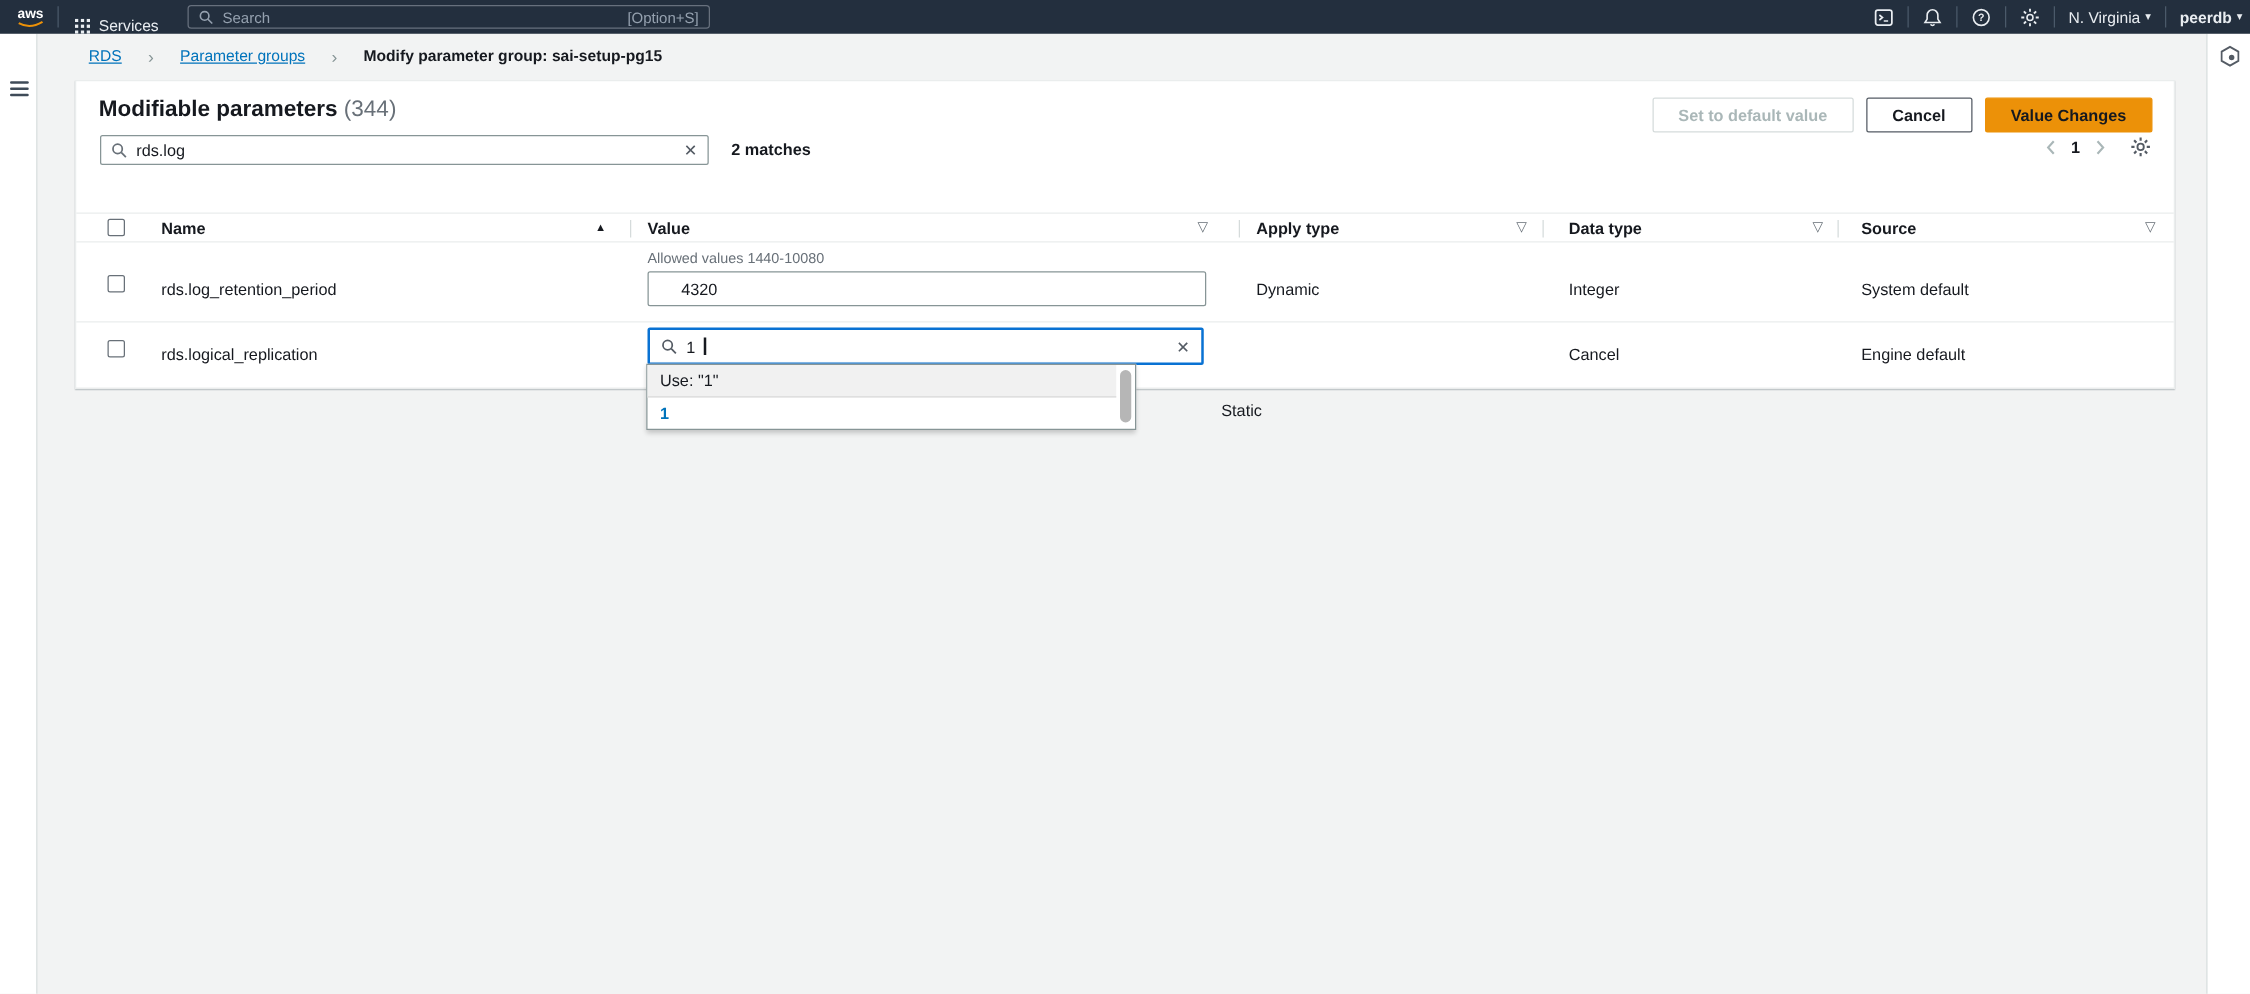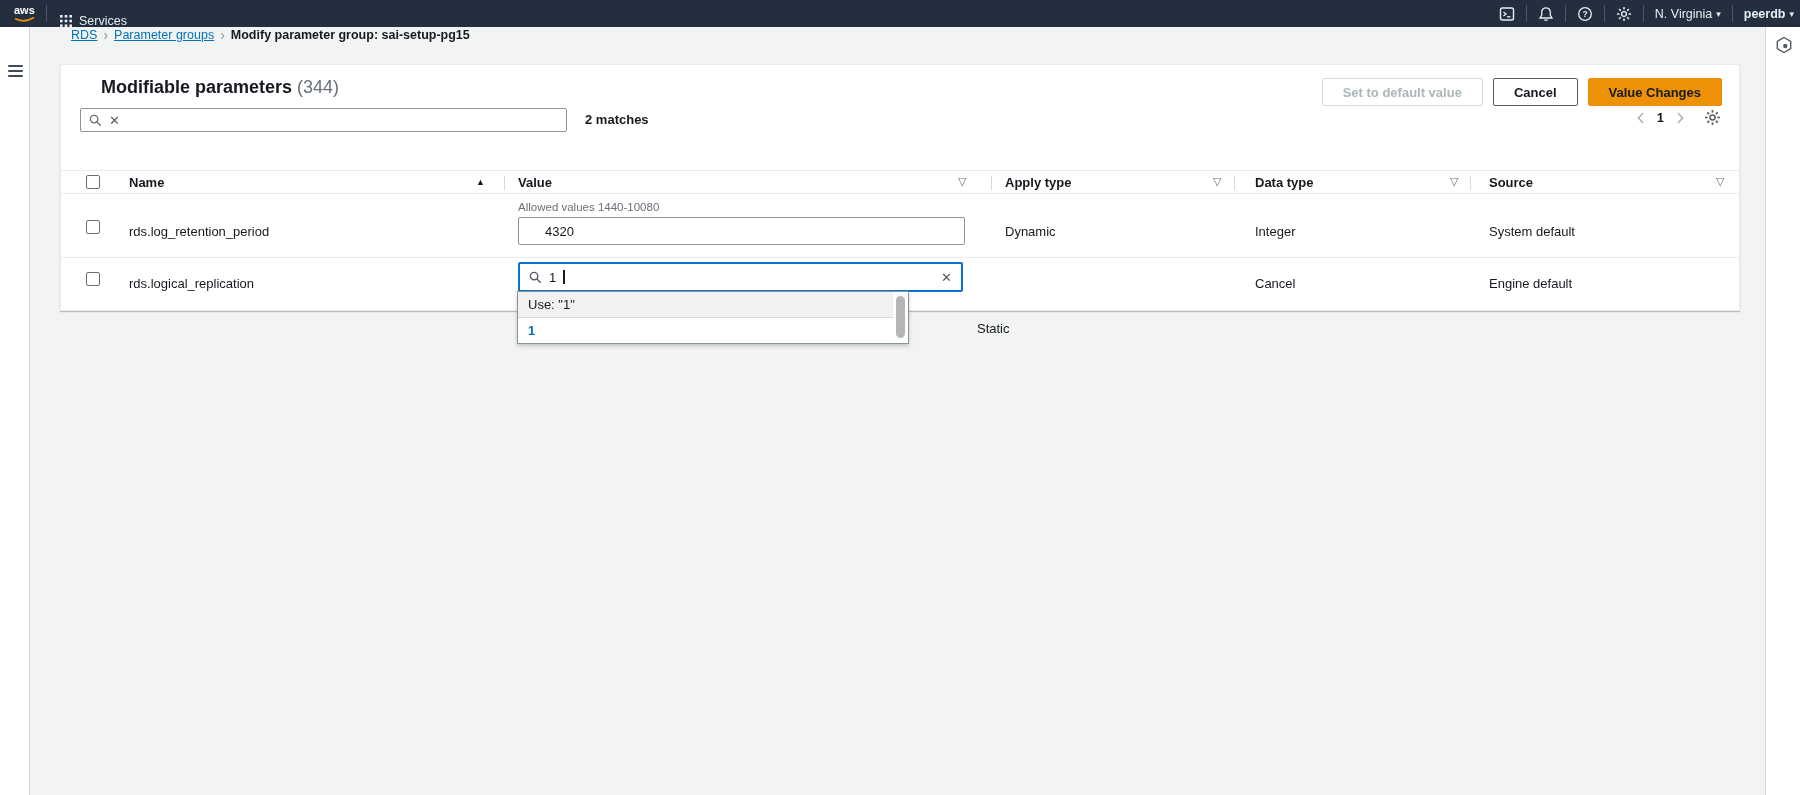--- a/index.html
+++ b/index.html
@@ -23,28 +23,28 @@
   .tb-icon { display:flex; align-items:center; cursor:pointer; }
   .caret-down { font-size:9px; color:#e9edf1; margin-left:4px; }
 
   
   #left-rail { position:absolute; left:0; top:27px; width:30px; height:768px; background:#fff; border-right:1px solid #d5dbdb; z-index:5; }
   #hamburger { position:absolute; left:8px; top:38px; width:15px; cursor:pointer; }
   #hamburger div { height:2px; background:#3f4b58; margin-bottom:3px; border-radius:1px; }
   #right-rail { position:absolute; left:1765px; top:27px; width:35px; height:768px; background:#fff; border-left:1px solid #d5dbdb; z-index:5; }
 
   
-  #breadcrumb { position:absolute; left:71px; top:28px; display:flex; align-items:flex-end; gap:6px; font-size:12.5px; }
+  #breadcrumb { position:absolute; left:71px; top:38px; display:flex; align-items:flex-end; gap:21px; font-size:12.5px; }
   #breadcrumb a { color:#0073bb; text-decoration:underline; cursor:pointer; }
   #breadcrumb .crumb-sep { color:#879596; font-size:14px; line-height:1; }
   #breadcrumb .current { color:#16191f; font-weight:bold; }
 
   
   #card { position:absolute; left:60px; top:64px; width:1680px; height:247px; background:#fff; border:1px solid #eaeded; box-shadow:0 1px 1px rgba(0,28,36,.25); }
-  #card-title { position:absolute; left:40px; top:12px; font-size:18px; font-weight:bold; color:#16191f; }
+  #card-title { position:absolute; left:18px; top:12px; font-size:18px; font-weight:bold; color:#16191f; }
   #card-title .count { color:#687078; font-weight:normal; }
   #actions { position:absolute; right:17px; top:13px; display:flex; gap:10px; }
   .btn { height:28px; padding:0 20px; font-size:13px; font-weight:bold; border-radius:2px; border:1px solid transparent; background:#fff; cursor:pointer; font-family:inherit; white-space:nowrap; }
   .btn-disabled { color:#aab7b8; border-color:#d5dbdb; cursor:default; }
   .btn-normal { color:#16191f; border-color:#545b64; }
   .btn-primary { background:#ec9108; border-color:#ec9108; color:#16191f; }
 
   
   #filter-box { position:absolute; left:19px; top:43px; width:487px; height:24px; border:1px solid #879596; border-radius:2px; display:flex; align-items:center; padding:0 8px; gap:7px; background:#fff; }
   #filter-box .val { flex:1; font-size:13px; color:#16191f; }
@@ -100,20 +100,28 @@
         <rect x="0" y="4.7" width="2.6" height="2.6"></rect>
           <rect x="4.7" y="4.7" width="2.6" height="2.6"></rect>
           <rect x="9.4" y="4.7" width="2.6" height="2.6"></rect>
         <rect x="0" y="9.4" width="2.6" height="2.6"></rect>
           <rect x="4.7" y="9.4" width="2.6" height="2.6"></rect>
           <rect x="9.4" y="9.4" width="2.6" height="2.6"></rect>
       </g>
     </svg>
     <span class="tb-text">Services</span>
   </div>
+  <div id="tb-search">
+    <svg width="12" height="12" viewBox="0 0 14 14">
+      <circle cx="5.5" cy="5.5" r="4" fill="none" stroke="#95a1af" stroke-width="1.5"></circle>
+      <line x1="8.6" y1="8.6" x2="12.6" y2="12.6" stroke="#95a1af" stroke-width="1.5"></line>
+    </svg>
+    <span class="ph">Search</span>
+    <span class="sc">[Option+S]</span>
+  </div>
   <div id="tb-right">
     <span class="tb-icon">
       <svg width="16" height="16" viewBox="0 0 16 16">
         <rect x="1.5" y="2" width="13" height="12" rx="1.8" fill="none" stroke="#e9edf1" stroke-width="1.4"></rect>
         <polyline points="4.5,6 7,8 4.5,10" fill="none" stroke="#e9edf1" stroke-width="1.3"></polyline>
         <line x1="8" y1="10.8" x2="11.5" y2="10.8" stroke="#e9edf1" stroke-width="1.3"></line>
       </svg>
     </span>
     <span class="tb-sep"></span>
     <span class="tb-icon">
@@ -193,20 +201,21 @@
     <button class="btn btn-disabled">Set to default value</button>
     <button class="btn btn-normal">Cancel</button>
     <button class="btn btn-primary">Value Changes</button>
   </div>
 
   <div id="filter-box">
     <svg width="13" height="13" viewBox="0 0 14 14">
       <circle cx="5.5" cy="5.5" r="4" fill="none" stroke="#687078" stroke-width="1.5"></circle>
       <line x1="8.6" y1="8.6" x2="12.6" y2="12.6" stroke="#687078" stroke-width="1.5"></line>
     </svg>
+    <span class="val">rds.log</span>
     <span class="clear-x">✕</span>
   </div>
   <div id="matches">2 matches</div>
 
   <div id="pager">
     <span>
       <svg width="8" height="12" viewBox="0 0 8 12">
           <polyline points="6,1 1.5,6 6,11" fill="none" stroke="#aab7b8" stroke-width="1.7"></polyline>
         </svg>
     </span>

